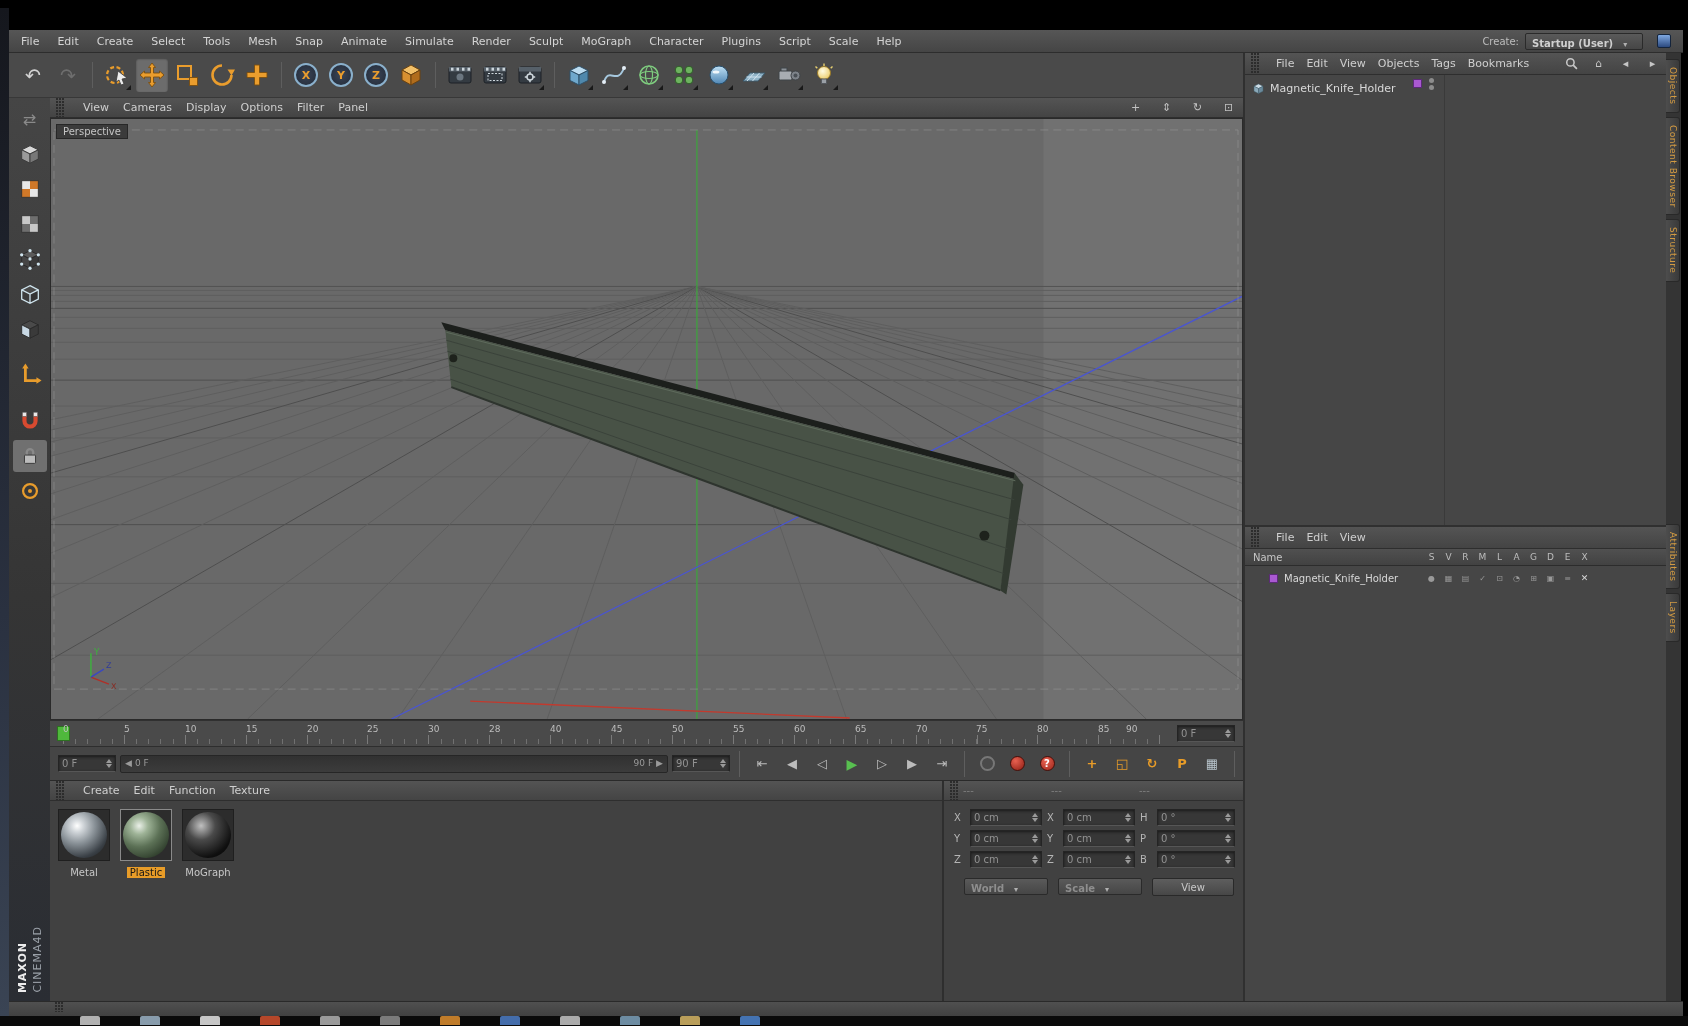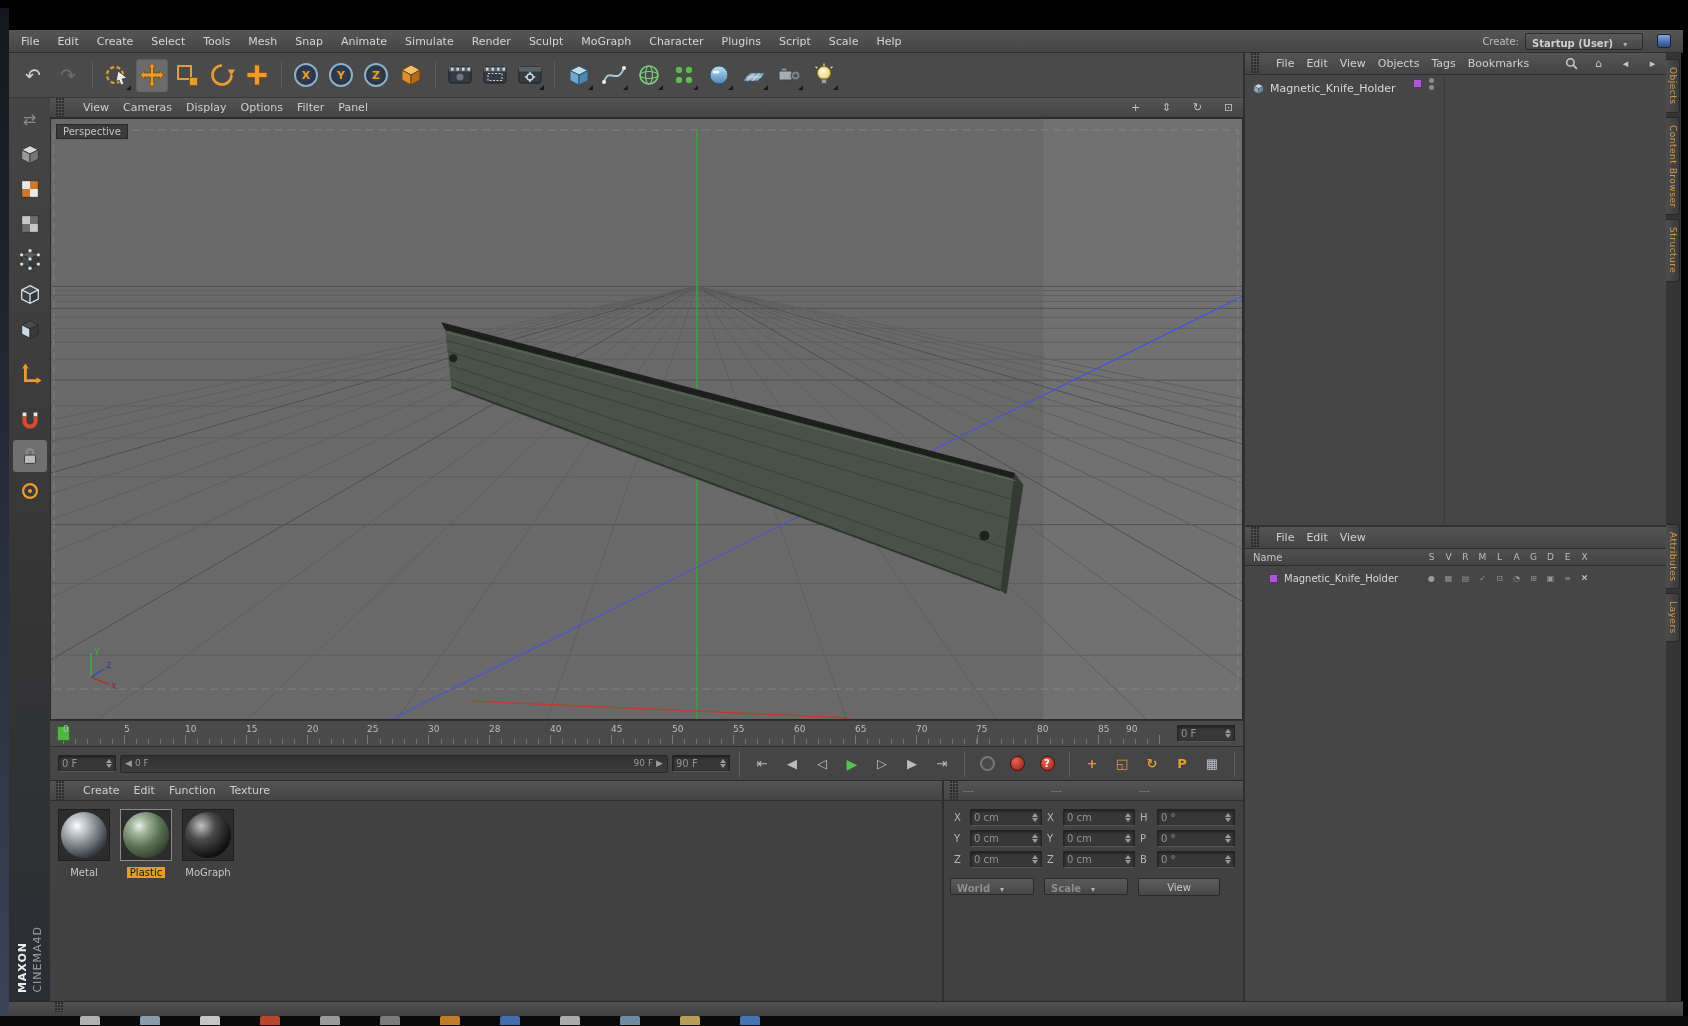--- a/index.html
+++ b/index.html
@@ -138,21 +138,21 @@
   .matlabel { display:inline-block; margin-top:3px; font-size:10px; color:#c8c8c8; padding:0 3px; }
   .mat.selected .matlabel { background:#e89c28; color:#161616; }
 
   .coords { flex:1; display:flex; flex-direction:column; background:#414141; }
   .chead { height:20px; background:linear-gradient(#545454,#444444); border-bottom:1px solid #2e2e2e;
     display:flex; align-items:center; padding:0 6px; }
   .chead .dash { width:88px; font-size:10px; color:#7e7e7e; }
   .cgrid { display:grid; grid-template-columns:11px 72px 11px 72px 12px 78px;
     column-gap:5px; row-gap:4px; padding:8px 8px 0 10px; align-items:center; }
   .clab { font-size:10px; color:#b5b5b5; }
-  .cfoot { display:flex; gap:10px; padding:10px 8px 0 6px; }
+  .cfoot { display:flex; gap:10px; padding:10px 8px 0 20px; }
   .cfoot .ddown { width:84px; color:#8e8e8e; }
   .btn { background:linear-gradient(#5e5e5e,#474747); border:1px solid #292929; border-radius:2px;
     height:18px; width:82px; display:flex; align-items:center; justify-content:center;
     font-size:10px; color:#c8c8c8; }
 
   
   .om { height:474px; display:flex; flex-direction:column; border-bottom:2px solid #303030; }
   .rhead { height:22px; background:linear-gradient(#545454,#444444); border-bottom:1px solid #2e2e2e;
     display:flex; align-items:center; padding:0 6px; gap:12px; }
   .rhead .sp { flex:1; }

